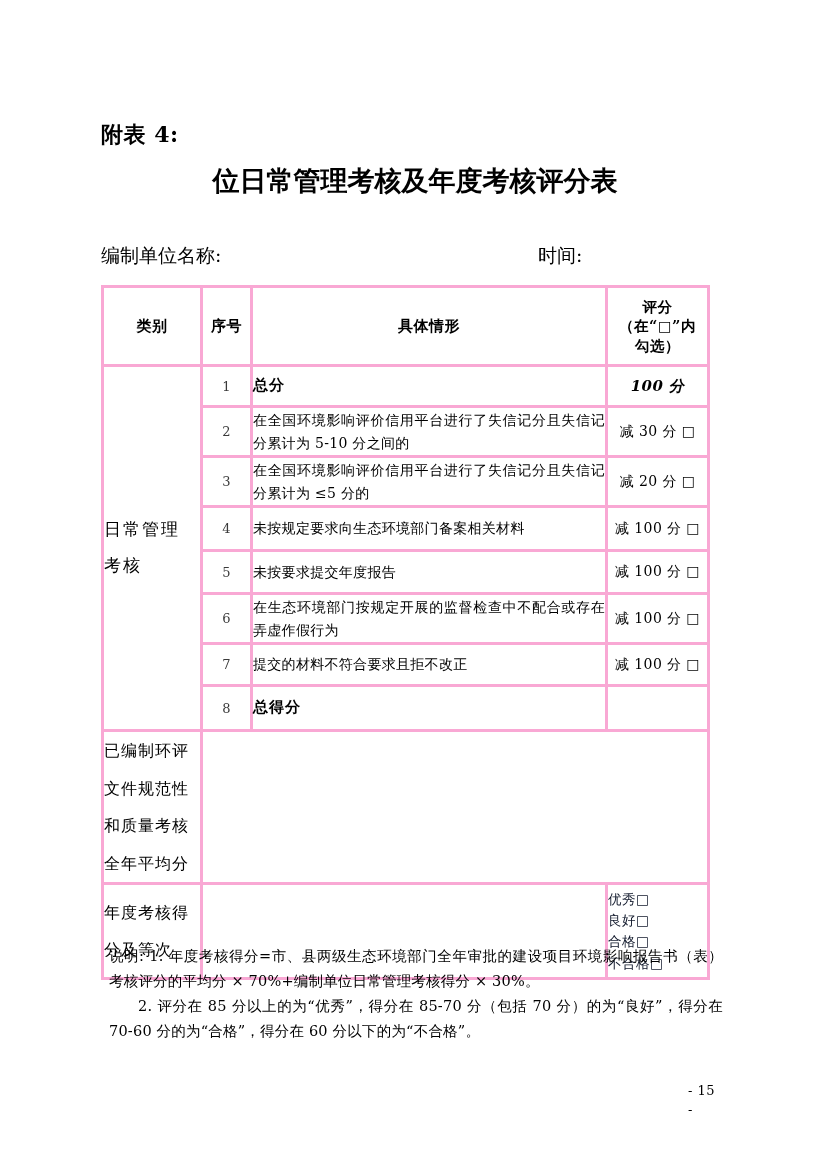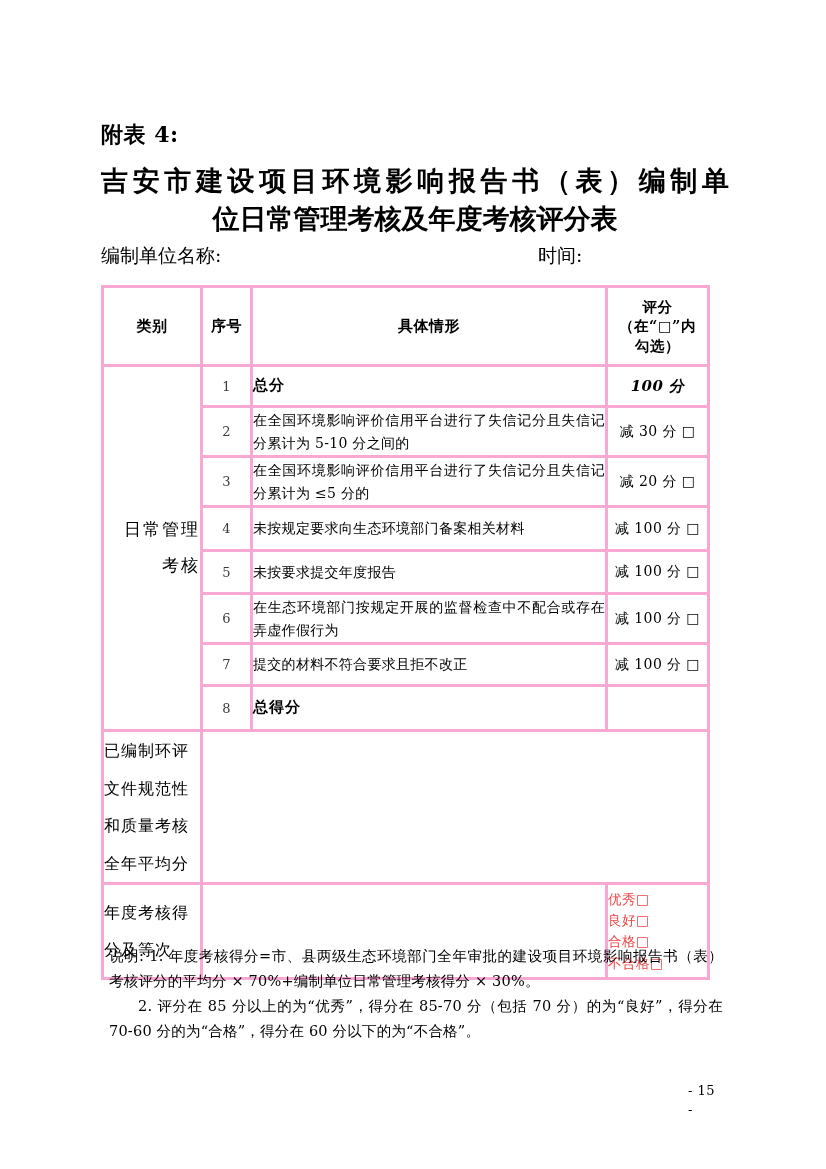--- a/index.html
+++ b/index.html
@@ -90,21 +90,21 @@
   }
   .hdr .score-head {
     font-size: 14.5px;
     line-height: 1.35;
     padding: 4px 6px;
     font-weight: bold;
   }
 
   
   .cat-cell {
-    text-align: right;
+    text-align: left;
     font-size: 17px;
     line-height: 2.1;
     letter-spacing: 2px;
   }
 
   .no-cell {
     text-align: center;
     font-size: 13px;
     color: #3a3a3a;
   }
@@ -147,21 +147,21 @@
 
   .grade-cell {
     padding: 7px 0 7px 10px;
     vertical-align: middle;
   }
   .grade-list {
     font-size: 13.5px;
     line-height: 1.58;
     letter-spacing: 0.5px;
     text-align: left;
-    color: #ef4444;
+    color: #0f172a;
   }
   .grade-list div { white-space: nowrap; }
 
   
   .notes {
     position: absolute;
     left: 101px;
     top: 944px;
     width: 614px;
     font-size: 14.5px;
@@ -186,21 +186,20 @@
   }
 </style>
 </head>
 <body>
 
 <div class="page">
 
   <div class="attach-label">附表 4:</div>
 
   <div class="doc-title">
-    <span class="line1">吉安市建设项目环境影响报告书（表）编制单</span>
     <span class="line2">位日常管理考核及年度考核评分表</span>
   </div>
 
   <div class="meta-row">
     <span class="org">编制单位名称:</span>
     <span class="time">时间:</span>
   </div>
 
   <table class="grid">
     <colgroup>

